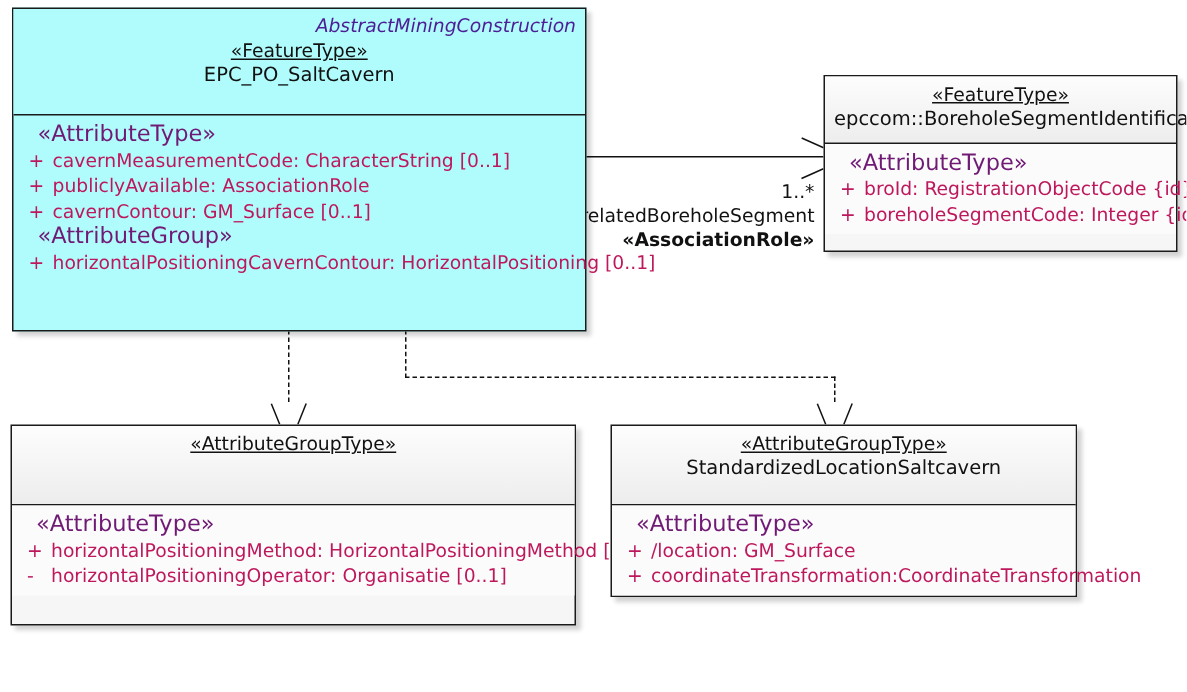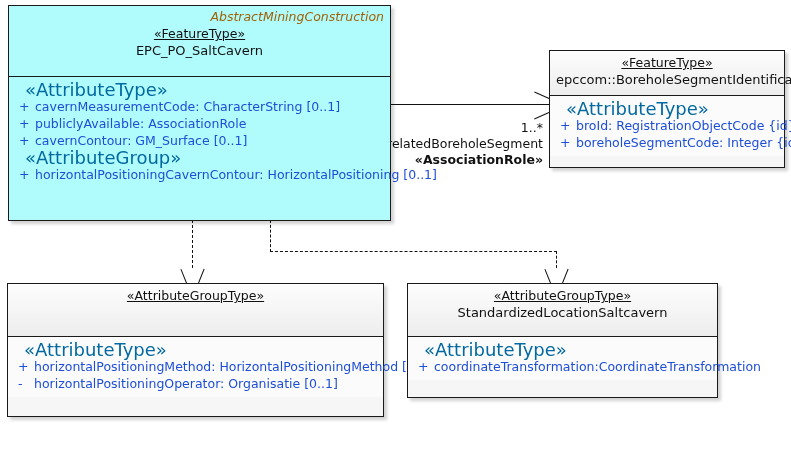--- a/index.html
+++ b/index.html
@@ -37,21 +37,21 @@
   .uml-class.cyan .uml-header { background: #b0fcfc; }
   .uml-class.grey .uml-header {
     background: linear-gradient(to bottom, #fdfdfd 0%, #ededed 100%);
   }
 
   .pkg-label {
     display: block;
     text-align: right;
     font-style: italic;
     font-size: 12.5px;
-    color: #a16207;
+    color: #4c1d95;
     line-height: 15px;
     margin-bottom: 1px;
   }
   .stereotype {
     display: block;
     font-size: 12.5px;
     color: #111;
     line-height: 17px;
     text-decoration: underline;
   }
@@ -64,30 +64,30 @@
   }
 
   .uml-body {
     position: relative;
     box-sizing: border-box;
     padding: 4px 4px 5px 4px;
   }
   .uml-class.grey .uml-body { background: #fbfbfb; }
 
   .grp-stereotype {
-    font-size: 18px;
-    color: #0369a1;
+    font-size: 15px;
+    color: #701a75;
     line-height: 17px;
     padding-left: 12px;
     white-space: nowrap;
   }
   .attr-row {
     display: block;
     font-size: 12.5px;
-    color: #1d4ed8;
+    color: #be185d;
     line-height: 17px;
     white-space: nowrap;
   }
   .attr-vis {
     display: inline-block;
     width: 22px;
     padding-left: 6px;
     box-sizing: border-box;
   }
   .attr-text { display: inline; }
@@ -230,18 +230,21 @@
   </div>
 
   <div class="uml-class grey" style="left:407px; top:283px; width:311px; height:115px;">
     <div class="uml-header" style="height:53px;">
       <span class="stereotype">«AttributeGroupType»</span>
       <span class="class-name">StandardizedLocationSaltcavern</span>
     </div>
     <div class="uml-body">
       <div class="grp-stereotype">«AttributeType»</div>
       <div class="attr-row">
+        <span class="attr-vis">+</span><span class="attr-text">/location: GM_Surface</span>
+      </div>
+      <div class="attr-row">
         <span class="attr-vis">+</span><span class="attr-text">coordinateTransformation:CoordinateTransformation</span>
       </div>
     </div>
   </div>
 
 </div>
 
 </body></html>

